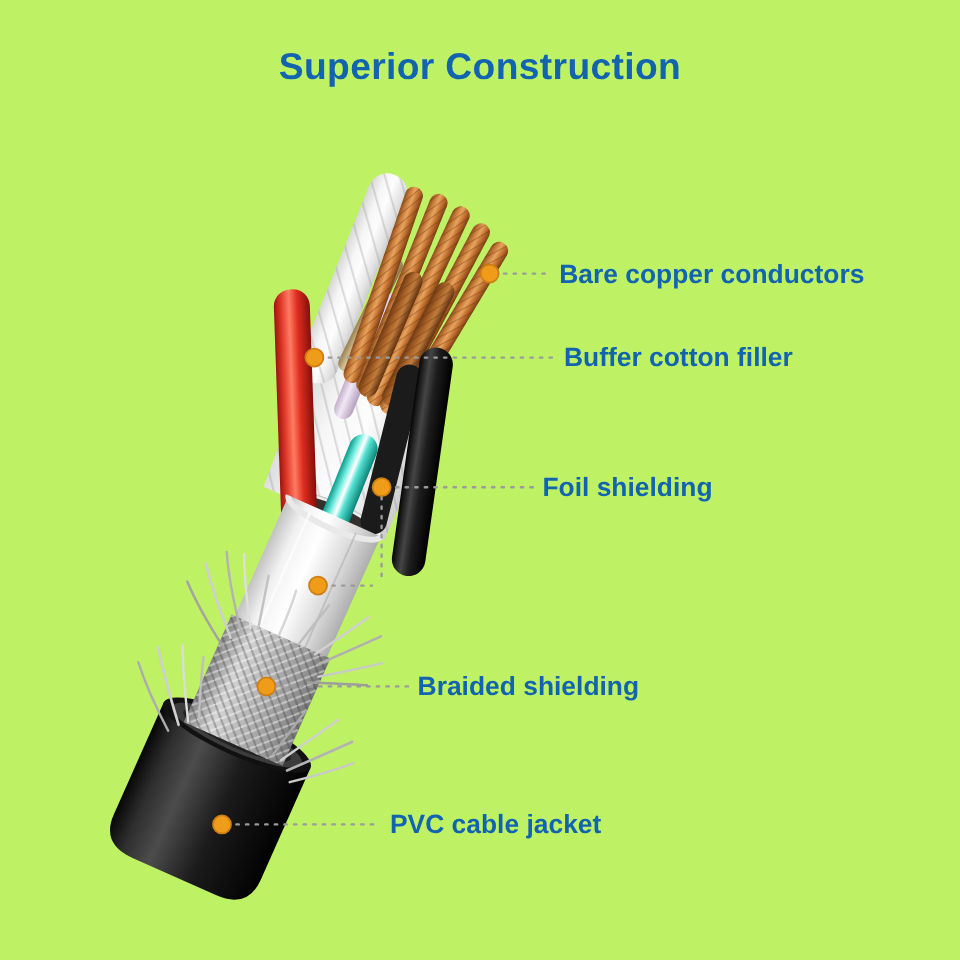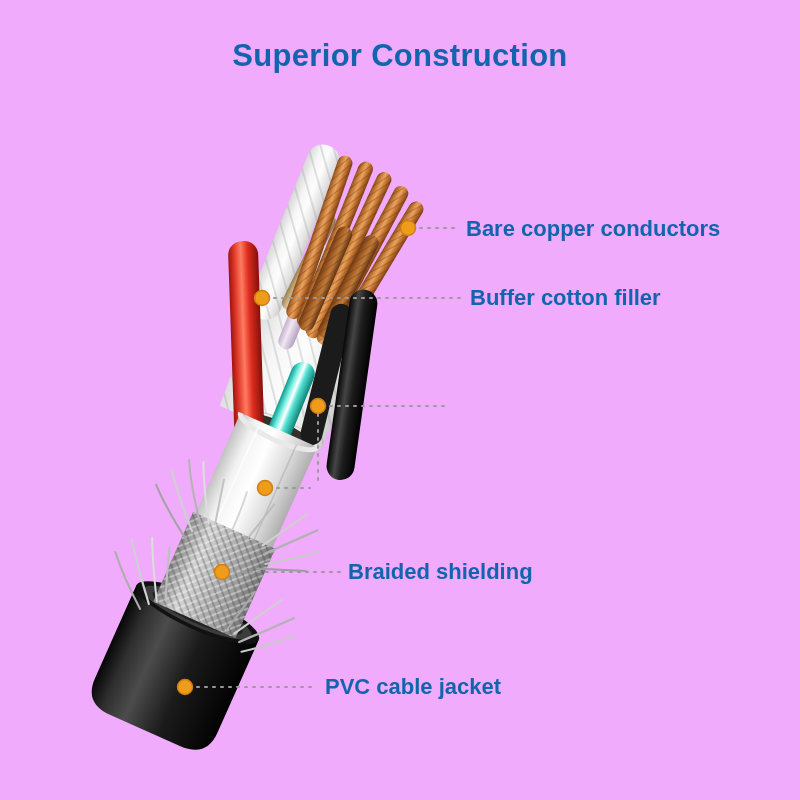--- a/index.html
+++ b/index.html
@@ -1,16 +1,16 @@
 <!DOCTYPE html>
 <html style="--accent: #1264af; --dot: #f09c1b; --dot_ring: #cd7f13; --leader: #9b9b9b;"><head>
 <meta charset="utf-8">
 <style>
   html,body{margin:0;padding:0;background:#fff;}
-  .stage{position:relative;width:800px;height:800px;background:#f0abfc;overflow:hidden;
+  .stage{position:relative;width:800px;height:800px;background:#bef264;overflow:hidden;
          font-family:"Liberation Sans",sans-serif;}
   .page-title{position:absolute;top:38px;left:0;width:100%;text-align:center;
               font-weight:700;font-size:31px;color:var(--accent,#1264af);letter-spacing:.3px;}
   .cable-svg,.overlay-svg{position:absolute;left:0;top:0;width:800px;height:800px;}
   .cable-svg{z-index:1;}
   .overlay-svg{z-index:2;}
   .callout{position:absolute;z-index:3;transform:translateY(-50%);
            font-weight:700;font-size:22px;color:var(--accent,#1264af);white-space:nowrap;}
   #c-copper{left:466px;top:229px;}
   #c-cotton{left:470px;top:298px;}
@@ -247,16 +247,17 @@
     <circle class="dot" cx="408" cy="228" r="7.5"></circle>
     <circle class="dot" cx="262" cy="298" r="7.5"></circle>
     <circle class="dot" cx="318" cy="406" r="7.5"></circle>
     <circle class="dot" cx="265" cy="488" r="7.5"></circle>
     <circle class="dot" cx="222" cy="572" r="7.5"></circle>
     <circle class="dot" cx="185" cy="687" r="7.5"></circle>
   </svg>
 
   <div class="callout" id="c-copper">Bare copper conductors</div>
   <div class="callout" id="c-cotton">Buffer cotton filler</div>
+  <div class="callout" id="c-foil">Foil shielding</div>
   <div class="callout" id="c-jacket">PVC cable jacket</div>
   <div class="callout" id="c-braid">Braided shielding</div>
 
 </div>
 
 </body></html>

